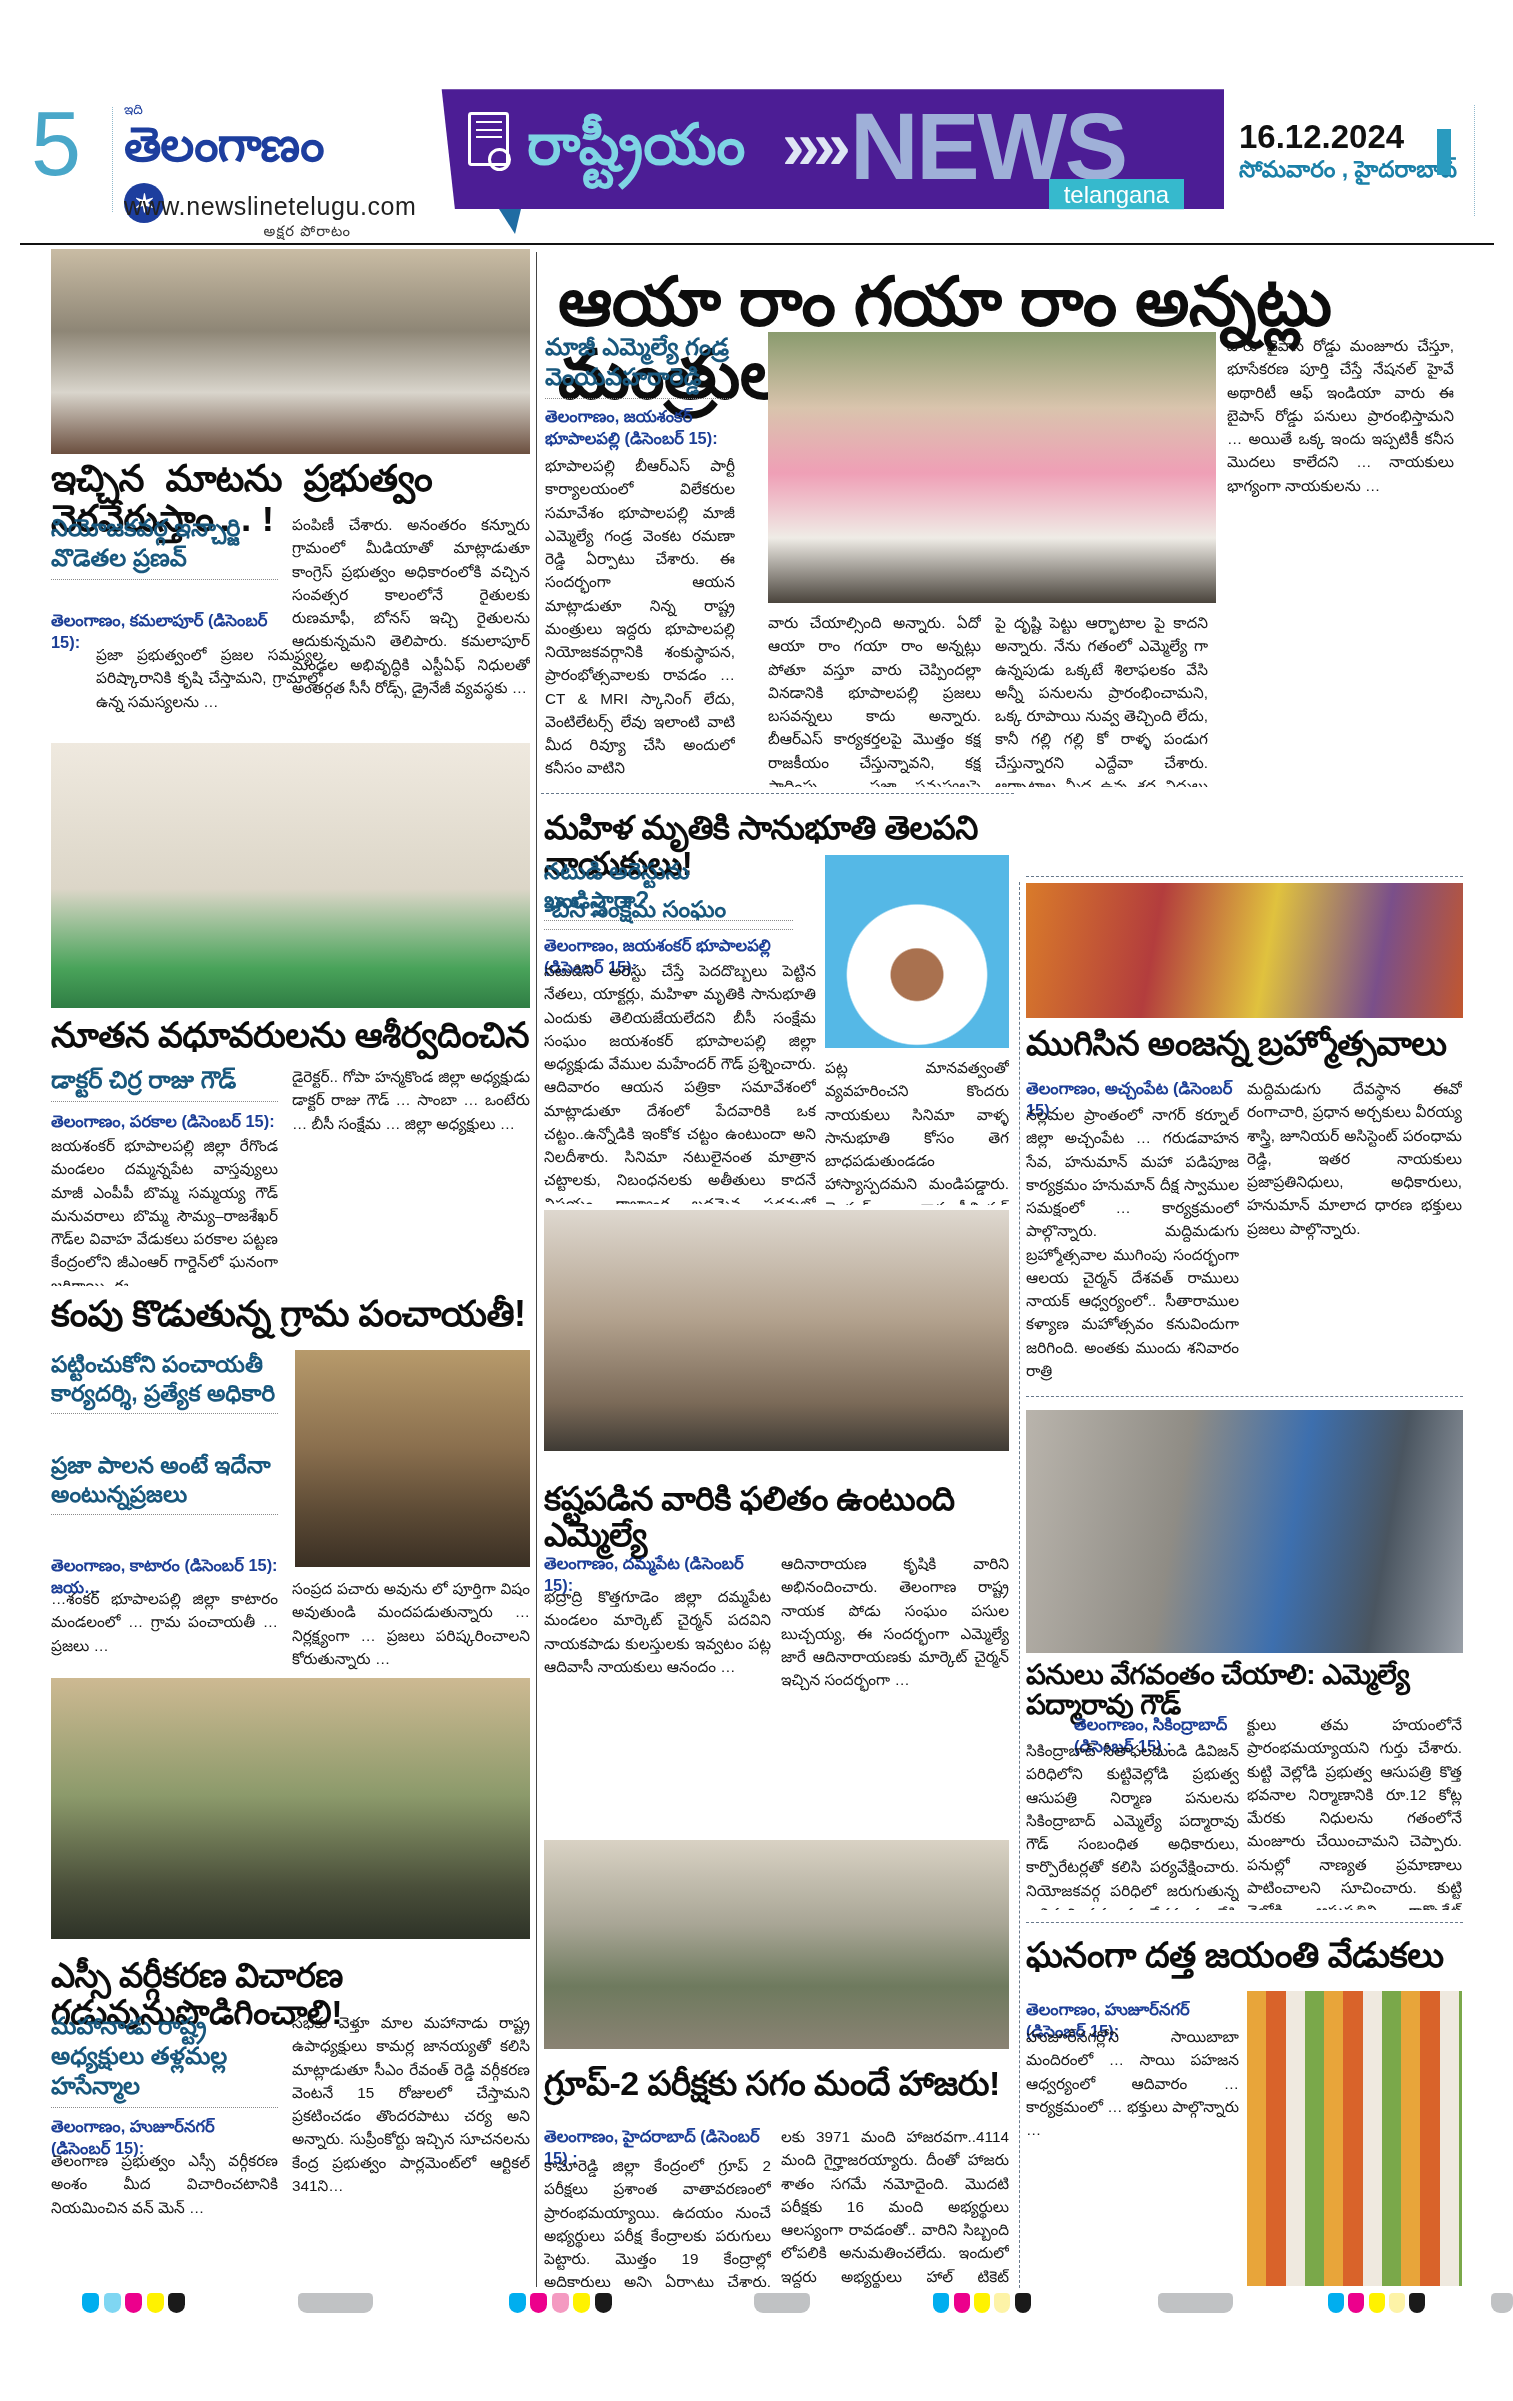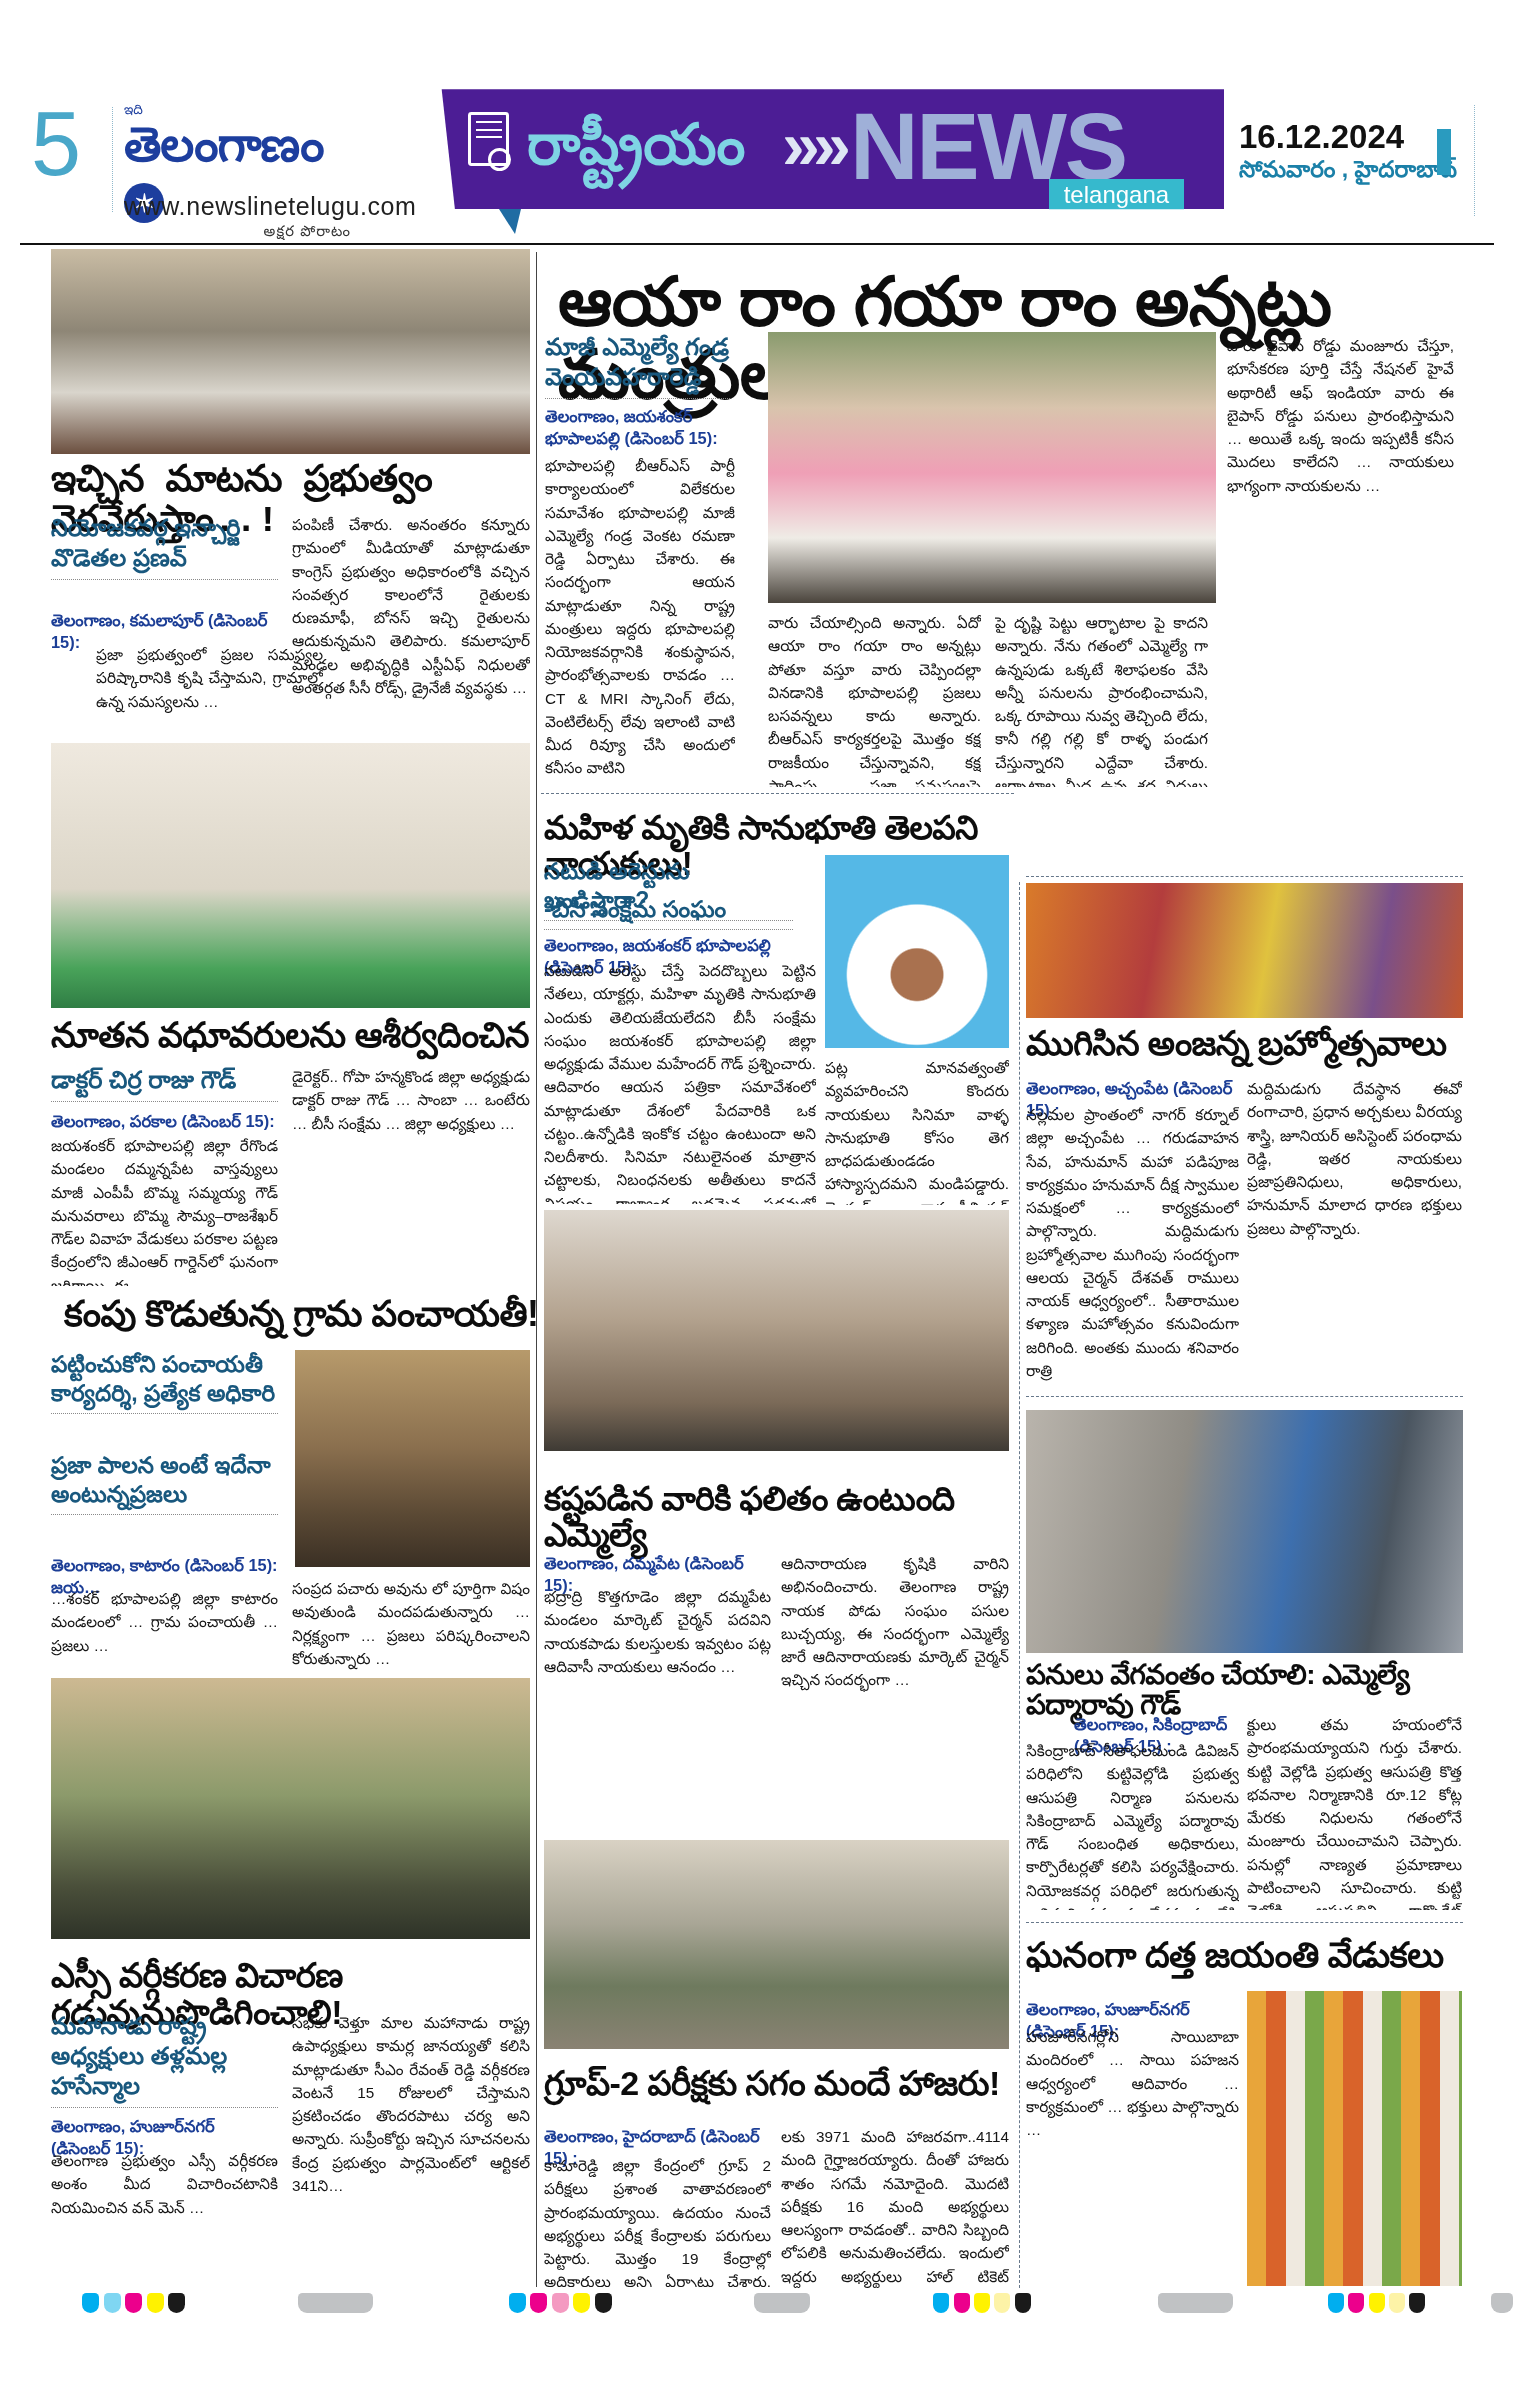--- a/index.html
+++ b/index.html
@@ -104,21 +104,21 @@
 <div class="abs body" style="left:51px;top:643px;width:227px;height:91px;margin-left:45px;">ప్రజా ప్రభుత్వంలో ప్రజల సమస్యల పరిష్కారానికి కృషి చేస్తామని, గ్రామాల్లో ఉన్న సమస్యలను …</div>
 <div class="abs body" style="left:292px;top:513px;width:238px;height:222px;">పంపిణీ చేశారు. అనంతరం కన్నూరు గ్రామంలో మీడియాతో మాట్లాడుతూ కాంగ్రెస్ ప్రభుత్వం అధికారంలోకి వచ్చిన సంవత్సర కాలంలోనే రైతులకు రుణమాఫీ, బోనస్ ఇచ్చి రైతులను ఆదుకున్నమని తెలిపారు. కమలాపూర్ మండల అభివృద్ధికి ఎస్టీఏఫ్ నిధులతో అంతర్గత సీసీ రోడ్స్, డ్రైనేజీ వ్యవస్థకు …</div>
 
 <div class="abs photo p2" style="left:51px;top:743px;width:479px;height:265px;"></div>
 <div class="abs art-head" style="left:51px;top:1016px;width:479px;font-size:35px;">నూతన వధూవరులను ఆశీర్వదించిన</div>
 <div class="abs subhead" style="left:51px;top:1065px;width:227px;font-size:24px;">డాక్టర్ చిర్ర రాజు గౌడ్</div>
 <div class="abs dateline" style="left:51px;top:1110px;width:227px;font-size:16.4px;">తెలంగాణం, పరకాల (డిసెంబర్ 15):</div>
 <div class="abs body" style="left:51px;top:1134px;width:227px;height:152px;">జయశంకర్ భూపాలపల్లి జిల్లా రేగొండ మండలం దమ్మన్నపేట వాస్తవ్యులు మాజీ ఎంపీపీ బొమ్మ సమ్మయ్య గౌడ్ మనువరాలు బొమ్మ సౌమ్య–రాజశేఖర్ గౌడ్‌ల వివాహ వేడుకలు పరకాల పట్టణ కేంద్రంలోని జీఎంఆర్ గార్డెన్‌లో ఘనంగా జరిగాయి. ఈ …</div>
 <div class="abs body" style="left:292px;top:1065px;width:238px;height:221px;">డైరెక్టర్.. గోపా హన్మకొండ జిల్లా అధ్యక్షుడు డాక్టర్ రాజు గౌడ్ … సాంబా … ఒంటేరు … బీసీ సంక్షేమ … జిల్లా అధ్యక్షులు …</div>
 
-<div class="abs art-head" style="left:64px;top:1295px;width:479px;font-size:36px;">కంపు కొడుతున్న గ్రామ పంచాయతీ!</div>
+<div class="abs art-head" style="left:51px;top:1295px;width:479px;font-size:36px;">కంపు కొడుతున్న గ్రామ పంచాయతీ!</div>
 <div class="abs subhead" style="left:51px;top:1350px;width:227px;font-size:23px;">పట్టించుకోని పంచాయతీ కార్యదర్శి, ప్రత్యేక అధికారి</div>
 <div class="abs subhead" style="left:51px;top:1451px;width:227px;font-size:23px;">ప్రజా పాలన అంటే ఇదేనా అంటున్నప్రజలు</div>
 <div class="abs dateline" style="left:51px;top:1554px;width:227px;font-size:16.4px;">తెలంగాణం, కాటారం (డిసెంబర్ 15): జయ…</div>
 <div class="abs photo p6" style="left:295px;top:1350px;width:235px;height:217px;"></div>
 <div class="abs body" style="left:51px;top:1587px;width:227px;height:85px;">…శంకర్ భూపాలపల్లి జిల్లా కాటారం మండలంలో … గ్రామ పంచాయతీ … ప్రజలు …</div>
 <div class="abs body" style="left:292px;top:1577px;width:238px;height:95px;">సంప్రద పచారు అవును లో పూర్తిగా విషం అవుతుండి మందపడుతున్నారు … నిర్లక్ష్యంగా … ప్రజలు పరిష్కరించాలని కోరుతున్నారు …</div>
 <div class="abs photo p7" style="left:51px;top:1678px;width:479px;height:261px;"></div>
 
 <div class="abs art-head" style="left:51px;top:1957px;width:479px;font-size:34px;">ఎస్సీ వర్గీకరణ విచారణ గడువునుపొడిగించాలి!</div>
 <div class="abs subhead" style="left:51px;top:2011px;width:227px;font-size:24px;">మహానాడు రాష్ట్ర అధ్యక్షులు తళ్లమల్ల హసేన్మాల</div>

